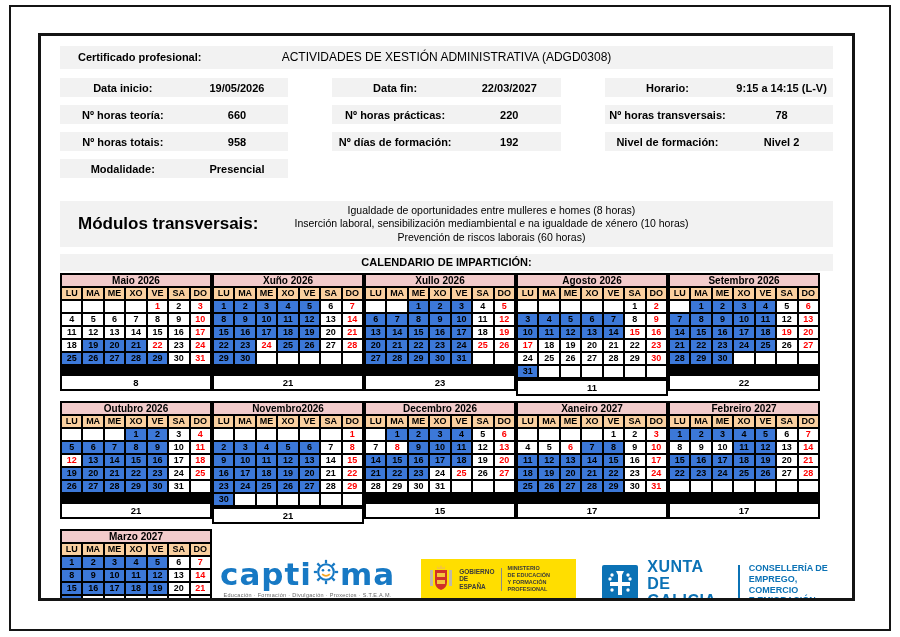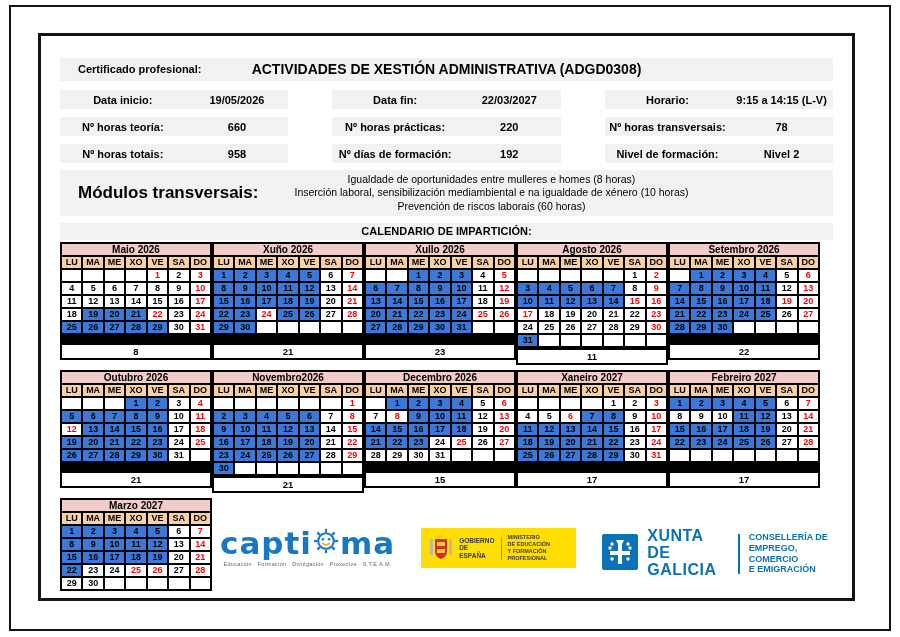--- a/index.html
+++ b/index.html
@@ -11,23 +11,23 @@
   .outer-border { position:absolute; left:9px; right:9px; top:5px; bottom:6px; border:2px solid #141414; }
   .frame {
     position:absolute; left:38px; top:33px; width:817px; height:568px;
     border:3px solid #141414; padding:10px 19px 1px 19px; overflow:hidden; background:#fff;
   }
   .band { background:var(--band-gray,#F2F2F2); }
 
   
   .row-cert { position:relative; height:23px; margin-bottom:9px; }
   .cert-label { position:absolute; left:18px; top:0; height:23px; line-height:23px; font-size:11px; font-weight:bold; }
-  .cert-value { width:100%; text-align:center; height:23px; line-height:23px; font-size:14px; font-weight:bold;margin-top:12px; }
-
-  .fields-grid { display:grid; grid-template-columns:1fr 1fr 1fr; column-gap:44px; row-gap:8px; margin-bottom:7px; }
+  .cert-value { width:100%; text-align:center; height:23px; line-height:23px; font-size:12px; font-weight:normal; }
+
+  .fields-grid { display:grid; grid-template-columns:1fr 1fr 1fr; column-gap:44px; row-gap:8px; margin-bottom:23px; }
   .field-box { height:19px; display:flex; align-items:center; background:var(--band-gray,#F2F2F2); font-size:11px; font-weight:bold; }
   .field-label { width:55%; text-align:center; }
   .field-value { width:45%; text-align:center; }
   .span2 { grid-column: span 2; }
   .span2 .field-label { width:27%; }
   .span2 .field-value { width:73%; }
 
   .modulos { position:relative; display:flex; align-items:center; background:var(--band-gray,#F2F2F2); min-height:38px; padding:3px 0; margin-bottom:7px; }
   .modulos-label { position:absolute; left:18px; font-size:17px; font-weight:bold; }
   .modulos-lines { width:100%; text-align:center; font-size:10.5px; font-weight:normal; line-height:1.28; padding-left:90px; }
@@ -106,20 +106,24 @@
       </div>
       <div class="field-box">
         <div class="field-label">Nº días de formación:</div>
         <div class="field-value">192</div>
       </div>
       <div class="field-box">
         <div class="field-label">Nivel de formación:</div>
         <div class="field-value">Nivel 2</div>
       </div>
 
+      <div class="field-box">
+        <div class="field-label">Modalidade:</div>
+        <div class="field-value">Presencial</div>
+      </div>
     </div>
 
     <div class="modulos">
       <div class="modulos-label">Módulos transversais:</div>
       <div class="modulos-lines">
         <div>Igualdade de oportunidades entre mulleres e homes (8 horas)</div>
         <div>Inserción laboral, sensibilización mediambiental e na igualdade de xénero (10 horas)</div>
         <div>Prevención de riscos laborais (60 horas)</div>
       </div>
     </div>

